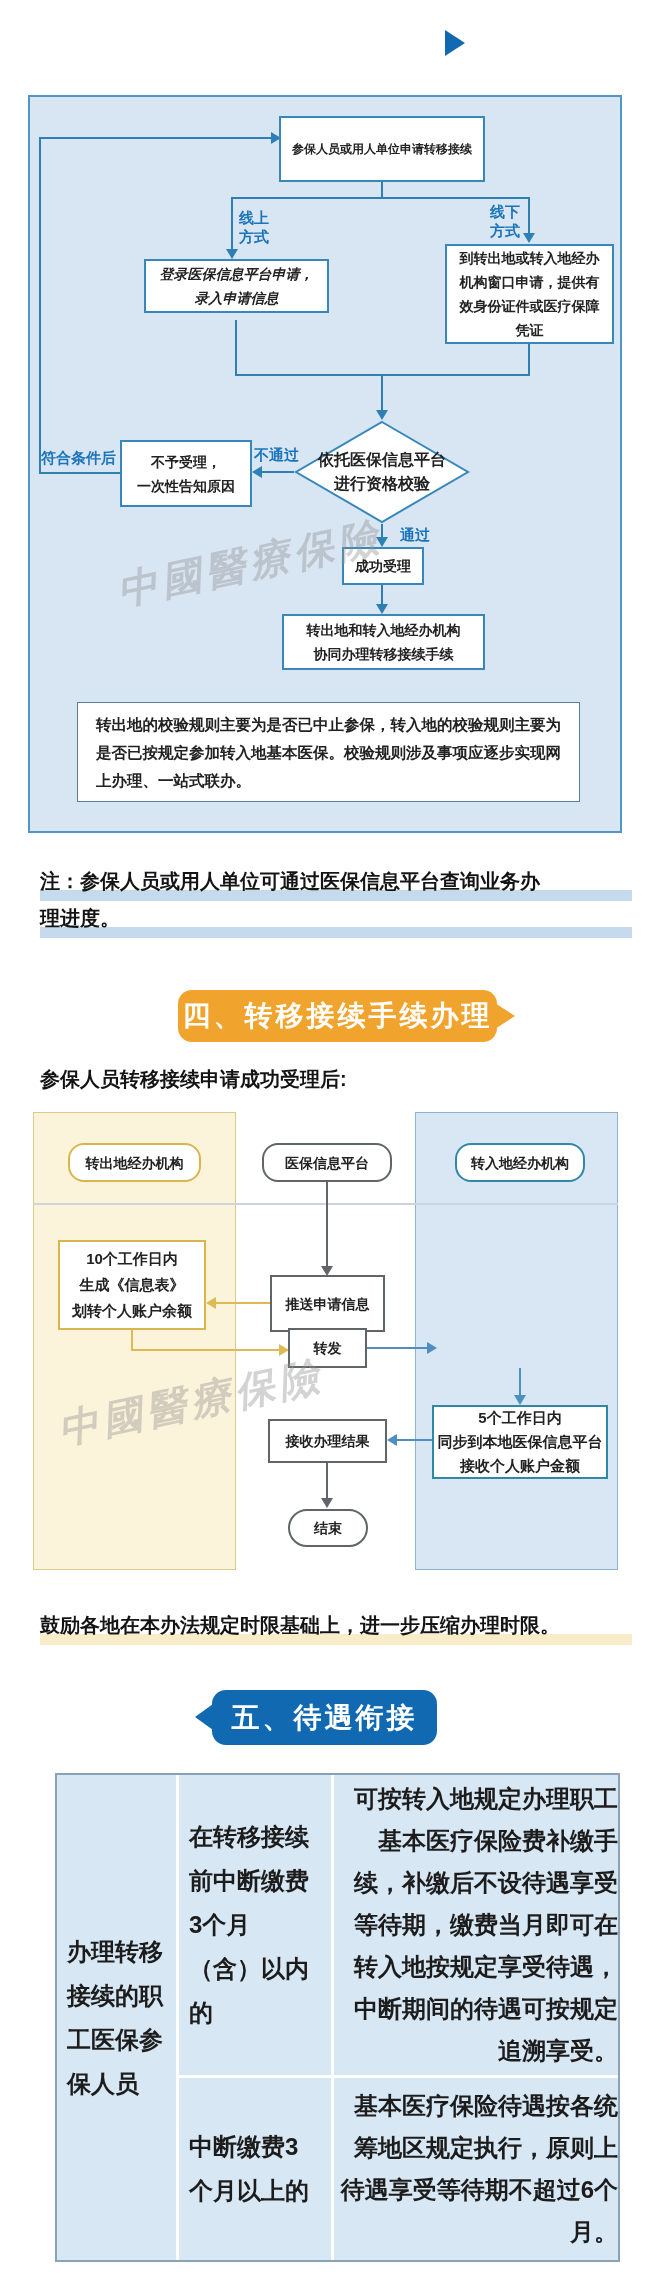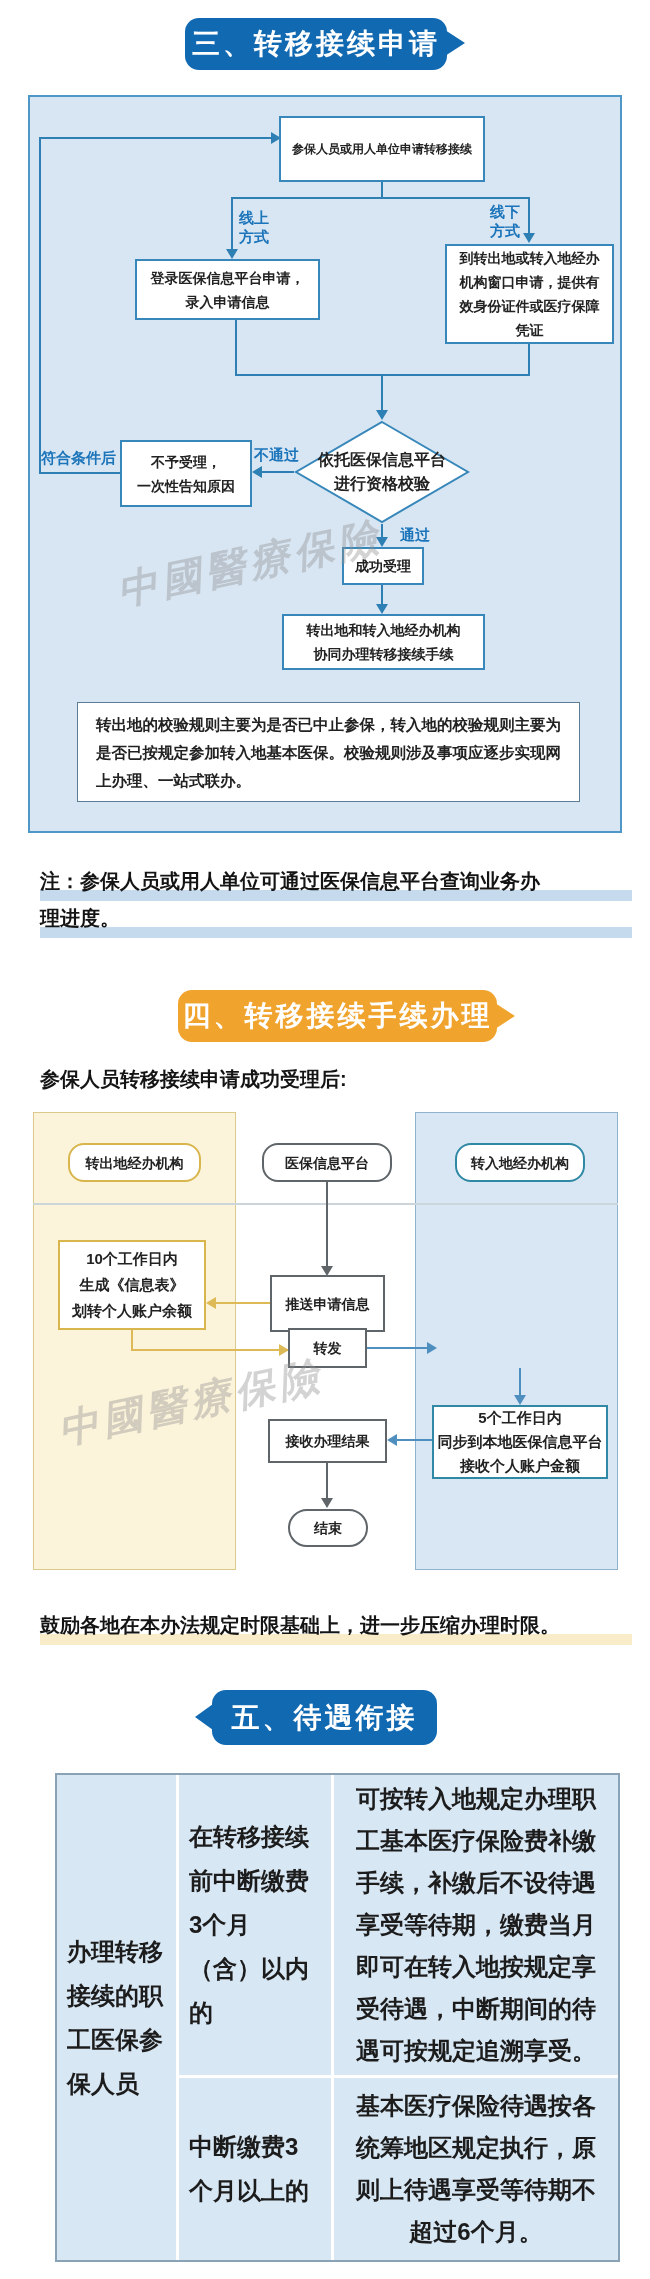--- a/index.html
+++ b/index.html
@@ -65,30 +65,27 @@
   .lane-blue { left:382px; background:#d8e7f3; border:1.5px solid #8fb3cc; }
   .lane-divider { position:absolute; left:0; top:91px; width:585px; height:2px; background:#ccd5db; }
 
   .s5table { position:absolute; left:55px; top:1773px; width:565px;
              background:#fff; border:2px solid #8aa2b5;
              display:grid; grid-template-columns:119px 152px 1fr; grid-template-rows:300px 182px; gap:3px; }
   .cell { background:#d8e7f4; display:flex; align-items:center; justify-content:center;
           font-size:24px; font-weight:bold; color:#1c1c1c; line-height:44px; }
   .cell-c1 { grid-row:1 / 3; padding:4px 10px; text-align:left; }
   .cell-c2 { padding:0 10px; text-align:left; }
-  .cell-c3 { padding:4px 12px; text-align:center; line-height:42px; }
+  .cell-c3 { padding:4px 0; text-align:right; line-height:42px; }
 </style>
 </head>
 <body>
 
 <div class="page">
 
-  <div class="banner" style="left:185px; top:18px; width:262px; height:52px;">
-    <span>三、转移接续申请</span>
-  </div>
   <div class="tip tip-r" style="left:445px; top:30px;"></div>
 
   <div class="panel1">
 
     <div class="ln c-blue" style="left:9px; top:41px; width:2px; height:336px;"></div>
     <div class="ln c-blue" style="left:9px; top:40px; width:234px; height:2px;"></div>
     <div class="ah ah-r c-blue" style="left:241px; top:35px;"></div>
     <div class="ln c-blue" style="left:9px; top:375px; width:81px; height:2px;"></div>
     <div class="lbl" style="left:11px; top:351px;">符合条件后</div>
 
@@ -98,21 +95,21 @@
     <div class="ln c-blue" style="left:201px; top:100px; width:299px; height:2px;"></div>
     <div class="ln c-blue" style="left:201px; top:100px; width:2px; height:54px;"></div>
     <div class="ah ah-d c-blue" style="left:196px; top:152px;"></div>
     <div class="ln c-blue" style="left:498px; top:100px; width:2px; height:38px;"></div>
     <div class="ah ah-d c-blue" style="left:493px; top:136px;"></div>
     <div class="lbl" style="left:209px; top:111px;">线上
 方式</div>
     <div class="lbl" style="left:460px; top:105px;">线下
 方式</div>
 
-    <div class="box" style="left:105px; top:162px; width:185px; height:61px;">登录医保信息平台申请，
+    <div class="box" style="left:114px; top:162px; width:185px; height:54px;font-style:italic;">登录医保信息平台申请，
 录入申请信息</div>
     <div class="box" style="left:415px; top:147px; width:169px; height:100px; padding:6px;">到转出地或转入地经办机构窗口申请，提供有效身份证件或医疗保障凭证</div>
 
     <div class="ln c-blue" style="left:205px; top:223px; width:2px; height:56px;"></div>
     <div class="ln c-blue" style="left:498px; top:247px; width:2px; height:32px;"></div>
     <div class="ln c-blue" style="left:205px; top:277px; width:295px; height:2px;"></div>
     <div class="ln c-blue" style="left:351px; top:277px; width:2px; height:38px;"></div>
     <div class="ah ah-d c-blue" style="left:346px; top:313px;"></div>
 
     <div class="diamond-wrap">

